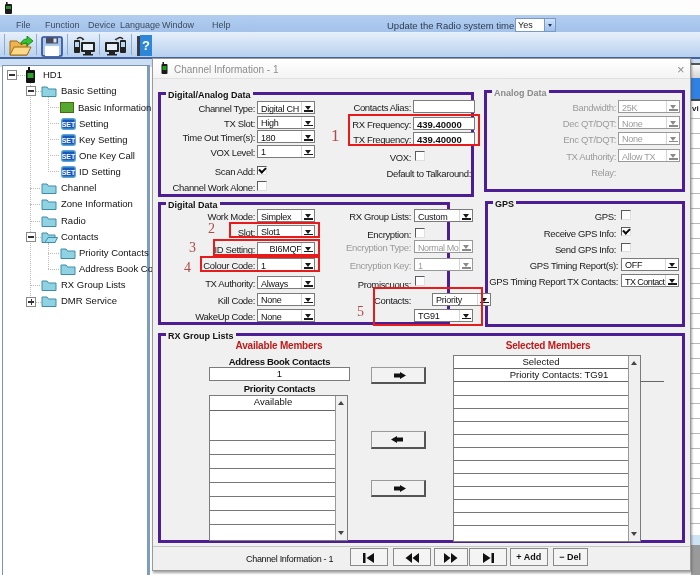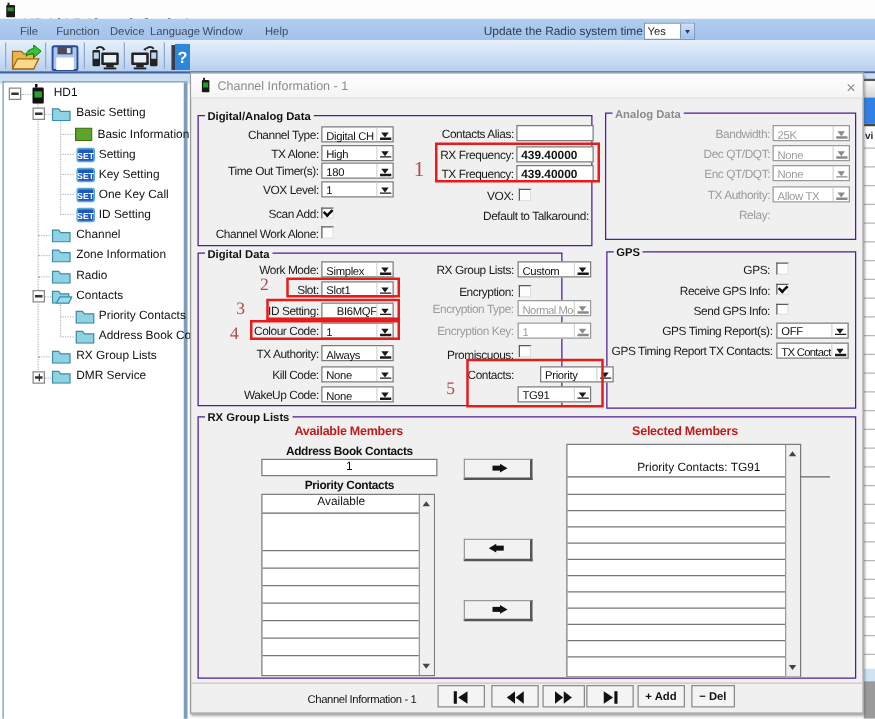--- a/index.html
+++ b/index.html
@@ -14,21 +14,21 @@
 .combo .btn:after { content:""; position:absolute; left:3px; top:4px; border-left:3.5px solid transparent; border-right:3.5px solid transparent; border-top:4px solid #1a1a1a; }
 .combo .btn:before { content:""; position:absolute; left:1.5px; bottom:1.5px; width:9px; height:1.2px; background:#1a1a1a; }
 .combo.dis { border-color:#999; }
 .combo.dis .tx { color:#9b9b9b; }
 .combo.dis .btn:after { border-top-color:#8a8a8a; }
 .combo.dis .btn:before { background:#8a8a8a; }
 .tbox { position:absolute; height:13px; background:#fff; border:1px solid #7b7b7b; font-size:9.5px; color:#111; }
 .tbox .tx { position:absolute; left:3px; top:1px; white-space:nowrap; }
 .cb { position:absolute; width:9.5px; height:9.5px; background:#fdfdfd; border-top:1.8px solid #5a5a5a; border-left:1.8px solid #5a5a5a; border-right:1px solid #e0e0e0; border-bottom:1px solid #e0e0e0; }
 .cb.ck:after { content:""; position:absolute; left:0.5px; top:0.5px; width:5px; height:3px; border-left:2.2px solid #0a0a0a; border-bottom:2.2px solid #0a0a0a; transform:rotate(-45deg); }
-.grp { position:absolute; border:1px solid #4c1d95; }
+.grp { position:absolute; border:3px solid #4c1d95; }
 .gt { position:absolute; top:-5px; left:5px; background:#f0f0f0; padding:0 2px; font-size:9px; font-weight:bold; color:#111; white-space:nowrap; }
 .redbox { position:absolute; border:2px solid #e61c1c; }
 .rnum { position:absolute; font-family:"Liberation Serif", serif; color:#b34848; font-size:16px; }
 .arrbtn { position:absolute; background:#f2f2f2; border:1px solid #9a9a9a; border-right:2px solid #555; border-bottom:2px solid #555; }
 .navbtn { position:absolute; height:18px; background:#f4f4f4; border:1px solid #8a8a8a; text-align:center; font-size:9px; font-weight:bold; color:#111; }
 </style>
 </head>
 <body>
 
 <div class="abs" style="left:0;top:0;width:700px;height:15px;background:#fdfdfd;"></div>
@@ -295,21 +295,21 @@
 <div class="grp" style="left:158px;top:333px;width:527px;height:210px;">
     <div class="gt">RX Group Lists</div>
   </div>
 
 <div id="g1">
   <div class="rlbl" style="right:445px;top:103px;">Channel Type:</div>
   <div class="combo" style="left:257px;top:101px;width:58px;">
       <span class="tx">Digital CH</span>
       <span class="btn"></span>
     </div>
-  <div class="rlbl" style="right:445px;top:117.5px;">TX Alone:</div>
+  <div class="rlbl" style="right:445px;top:117.5px;">TX Slot:</div>
   <div class="combo" style="left:257px;top:115.5px;width:58px;">
       <span class="tx">High</span>
       <span class="btn"></span>
     </div>
   <div class="rlbl" style="right:445px;top:132px;">Time Out Timer(s):</div>
   <div class="combo" style="left:257px;top:130px;width:58px;">
       <span class="tx">180</span>
       <span class="btn"></span>
     </div>
   <div class="rlbl" style="right:445px;top:146.5px;">VOX Level:</div>
@@ -461,20 +461,21 @@
     <div class="abs" style="left:0;top:100px;width:126px;height:1px;background:#777;"></div>
     <div class="abs" style="left:0;top:114px;width:126px;height:1px;background:#777;"></div>
     <div class="abs" style="left:0;top:128px;width:126px;height:1px;background:#777;"></div>
 
     <div class="abs" style="right:0;top:0;width:12px;height:144px;background:#f0f0f0;border-left:1px solid #999;"></div>
     <div class="abs" style="right:3px;top:5px;border-left:3px solid transparent;border-right:3px solid transparent;border-bottom:4px solid #444;"></div>
     <div class="abs" style="right:3px;bottom:5px;border-left:3px solid transparent;border-right:3px solid transparent;border-top:4px solid #444;"></div>
   </div>
 
   <div class="abs" style="left:453px;top:355px;width:188px;height:186.5px;background:#fff;border:1px solid #7b7b7b;">
+    <div class="abs" style="left:0;top:0;width:174px;height:13px;border-bottom:1px solid #666;text-align:center;font-size:9.5px;color:#111;">Selected</div>
     <div class="abs" style="left:0;top:13px;width:210px;height:13px;border-bottom:1px solid #666;text-align:center;font-size:9.5px;color:#111;">Priority Contacts: TG91</div>
     <div class="abs" style="left:0;top:39px;width:174px;height:1px;background:#777;"></div>
     <div class="abs" style="left:0;top:52px;width:174px;height:1px;background:#777;"></div>
     <div class="abs" style="left:0;top:65px;width:174px;height:1px;background:#777;"></div>
     <div class="abs" style="left:0;top:78px;width:174px;height:1px;background:#777;"></div>
     <div class="abs" style="left:0;top:91px;width:174px;height:1px;background:#777;"></div>
     <div class="abs" style="left:0;top:104px;width:174px;height:1px;background:#777;"></div>
     <div class="abs" style="left:0;top:117px;width:174px;height:1px;background:#777;"></div>
     <div class="abs" style="left:0;top:130px;width:174px;height:1px;background:#777;"></div>
     <div class="abs" style="left:0;top:143px;width:174px;height:1px;background:#777;"></div>

